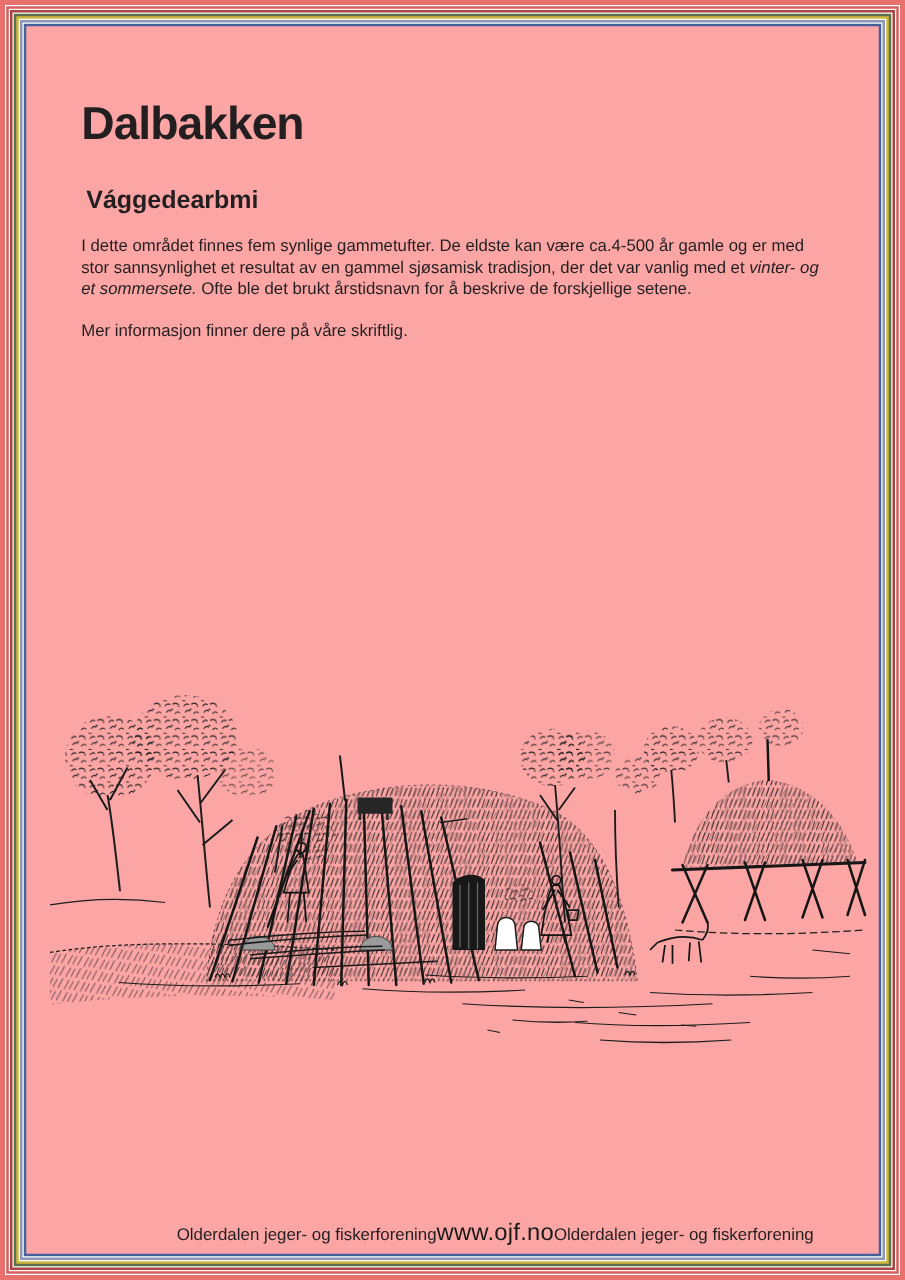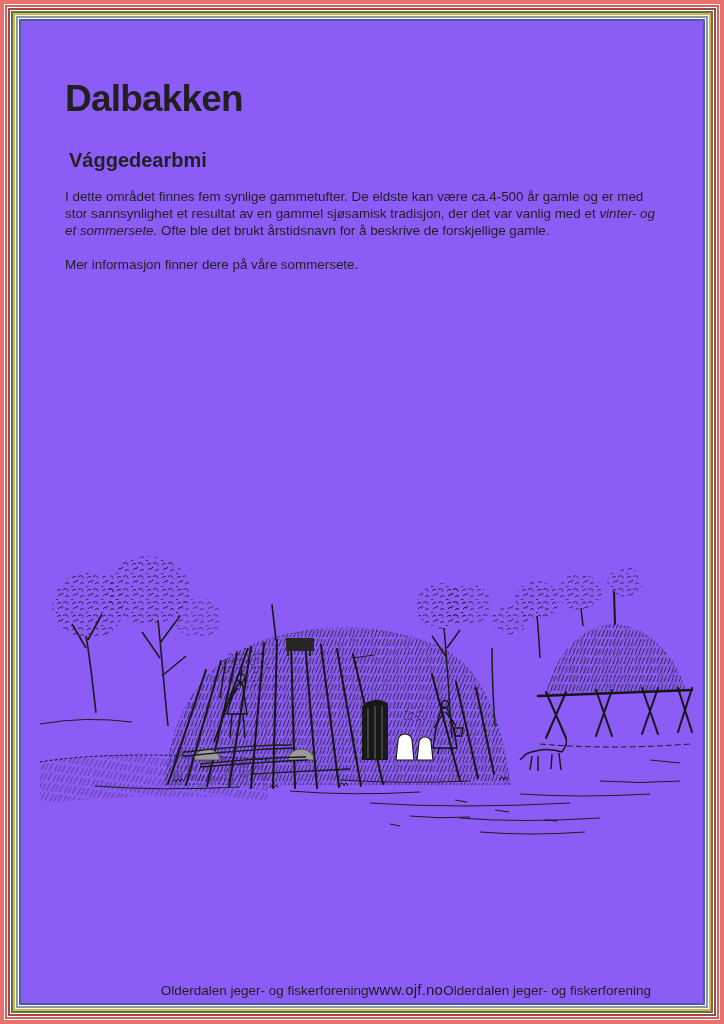--- a/index.html
+++ b/index.html
@@ -1,46 +1,46 @@
 <!DOCTYPE html>
 <html><head>
 <meta charset="utf-8">
 <style>
   html,body{margin:0;padding:0;background:#ffffff;}
   .page{
-    position:relative;width:724px;height:1024px;background:#8b5cf6;
+    position:relative;width:724px;height:1024px;background:#fca5a5;
     font-family:"Liberation Sans",sans-serif;color:#231f20;overflow:hidden;
   }
   .frame{position:absolute;inset:0;z-index:10;pointer-events:none;}
   .content{position:absolute;left:65px;top:80px;width:632px;}
   h1.title{margin:0;font-size:37px;line-height:1.05;font-weight:bold;letter-spacing:-0.8px;color:#231f20;}
   h2.subtitle{margin:30px 0 0 4px;font-size:20px;line-height:1.1;font-weight:bold;color:#231f20;}
   p.para{margin:17px 0 0 0;font-size:13.4px;line-height:17px;white-space:pre-line;color:#231f20;}
   p.para.first{}
   p.para i{font-style:italic;}
   .sketch{position:absolute;left:40px;top:548px;width:660px;height:310px;}
   .footer{
     position:absolute;left:73px;right:73px;bottom:26px;
     display:flex;justify-content:flex-end;align-items:baseline;
   }
   .footer .club{font-size:13.5px;color:#231f20;}
-  .footer .site{font-size:15px;letter-spacing:0.2px;color:#1a1a1a;}
+  .footer .site{font-size:19px;letter-spacing:0.2px;color:#1a1a1a;}
 </style>
 </head>
 <body>
 
 <div class="page">
 
   <div class="content">
     <h1 class="title">Dalbakken</h1>
     <h2 class="subtitle">Vággedearbmi</h2>
     <p class="para first"><span>I dette området  finnes fem synlige gammetufter. De eldste kan være  ca.4-500 år gamle og er med
 stor sannsynlighet et resultat av en gammel sjøsamisk tradisjon, der det var vanlig med et </span><i>vinter- og
-et sommersete.</i><span>  Ofte ble det brukt årstidsnavn for å beskrive de forskjellige gamle.</span></p>
-    <p class="para">Mer informasjon finner dere på våre sommersete.</p>
+et sommersete.</i><span>  Ofte ble det brukt årstidsnavn for å beskrive de forskjellige setene.</span></p>
+    <p class="para">Mer informasjon finner dere på våre skriftlig.</p>
   </div>
 
   <svg class="sketch" viewBox="0 0 660 310" xmlns="http://www.w3.org/2000/svg">
     <defs>
       <pattern id="turf" width="11" height="9" patternUnits="userSpaceOnUse">
         <path d="M1,8 L3.5,0.5 M4.5,8.5 L7,1 M8,8 L10.5,1.5" stroke="#1c1c1c" stroke-width="0.85" fill="none" opacity="0.85"></path>
       </pattern>
       <pattern id="turf2" width="13" height="10" patternUnits="userSpaceOnUse" patternTransform="rotate(8)">
         <path d="M1,9 L4,1 M6,9.5 L9,1.5 M10,9 L12.5,2" stroke="#1c1c1c" stroke-width="0.8" fill="none" opacity="0.6"></path>
       </pattern>

